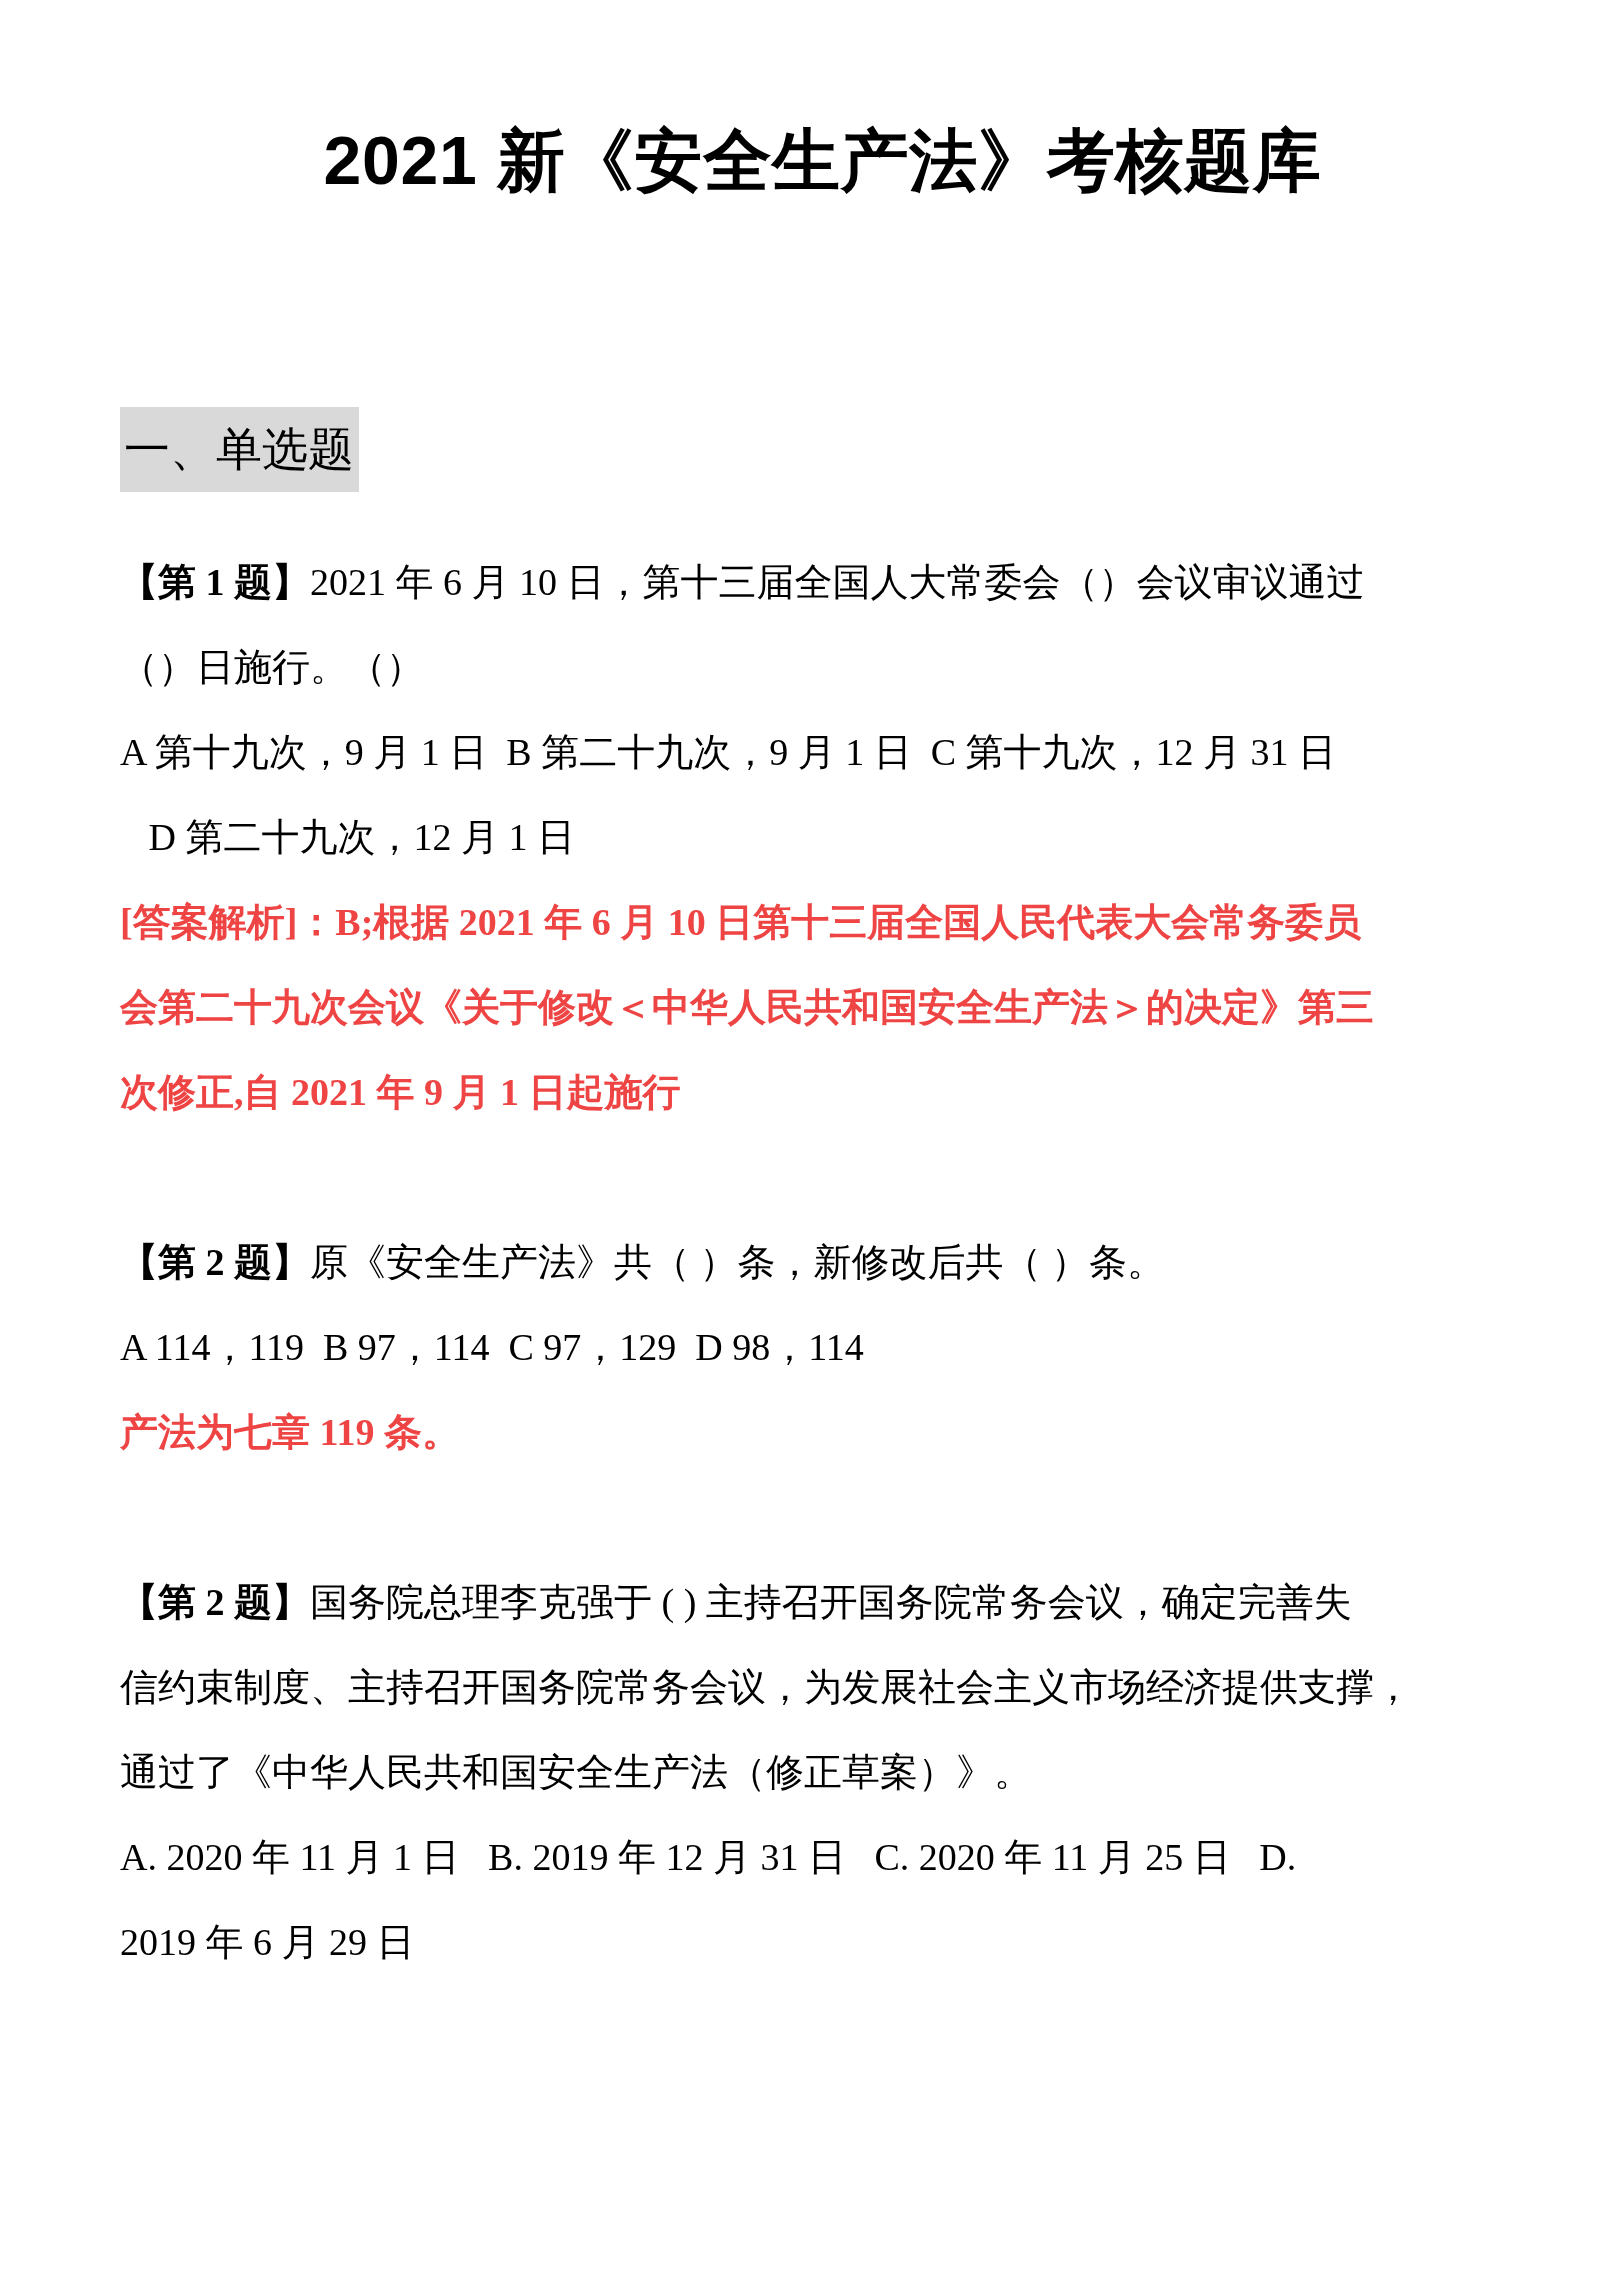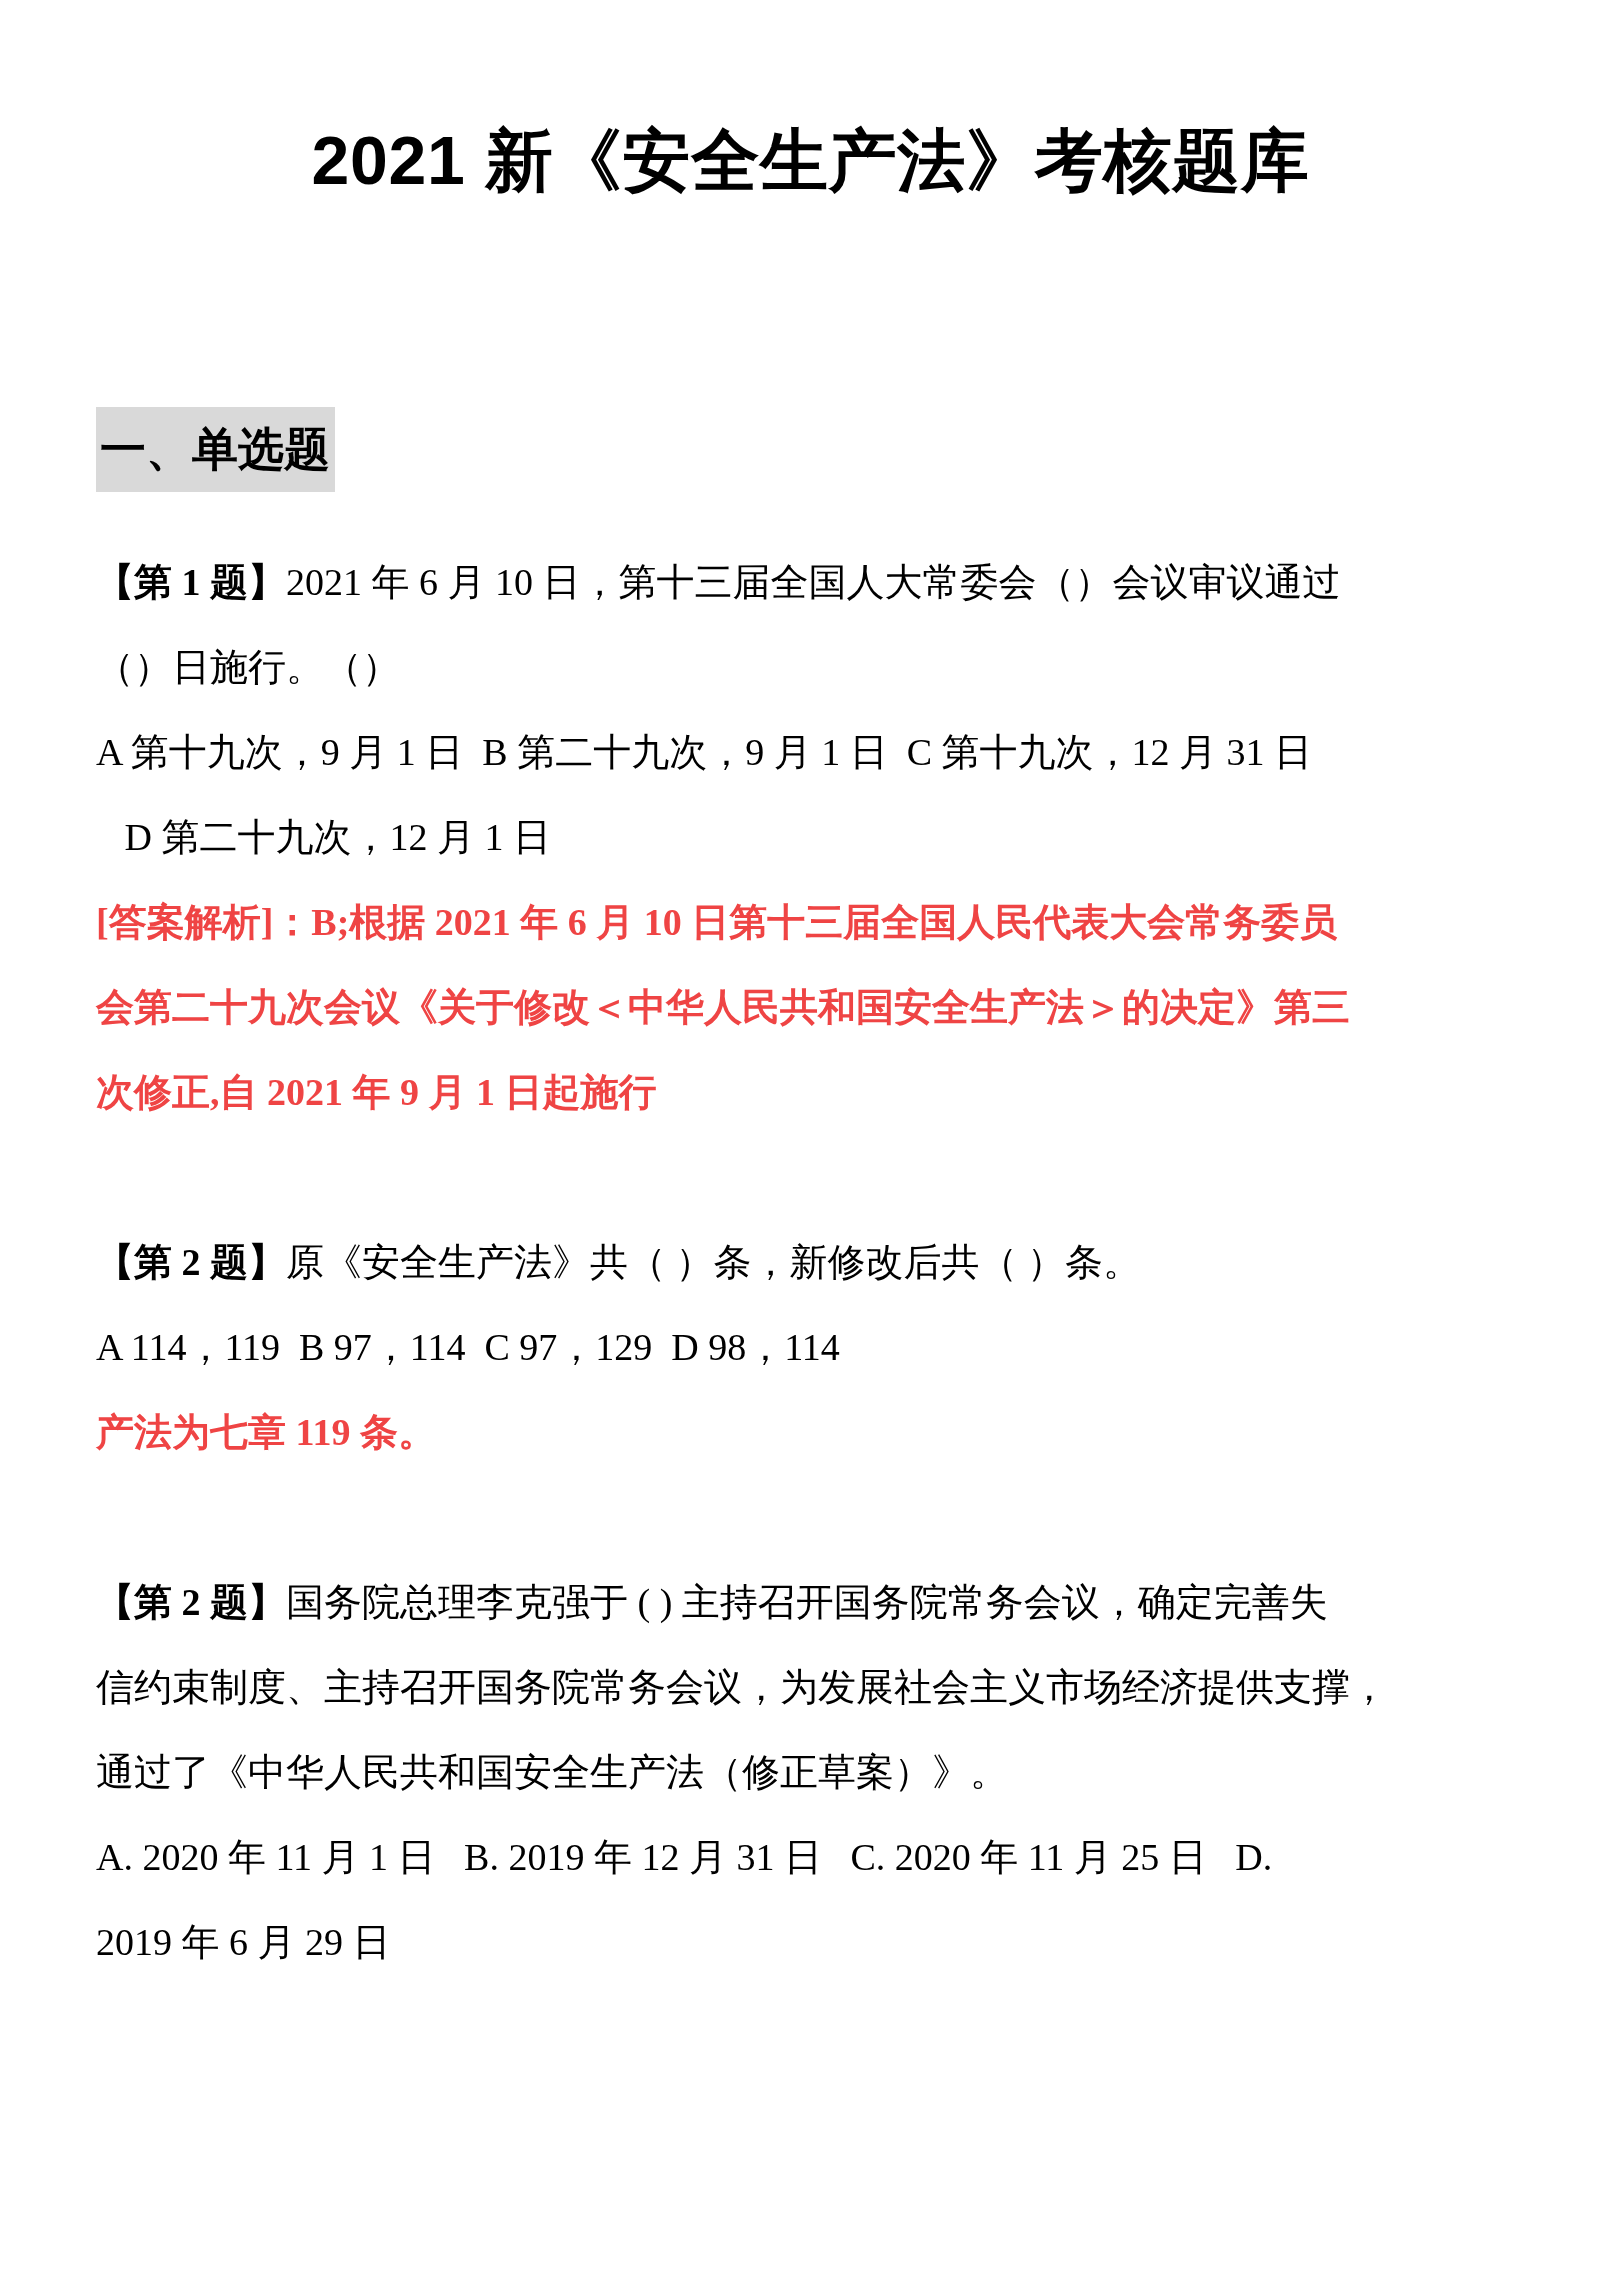--- a/index.html
+++ b/index.html
@@ -6,21 +6,21 @@
     margin: 0;
     padding: 0;
     background: #ffffff;
   }
   .page {
     position: relative;
     width: 1623px;
     height: 2295px;
     background: #ffffff;
     box-sizing: border-box;
-    padding: 0 98px 0 96px;
+    padding: 0 98px 0 120px;
     overflow: hidden;
     color: #000000;
     font-family: "Liberation Serif", "DejaVu Serif", serif;
   }
   .doc-title {
     margin: 0;
     padding-top: 118px;
     font-family: "Liberation Sans", "DejaVu Sans", sans-serif;
     font-weight: 700;
     font-size: 68px;
@@ -30,21 +30,21 @@
     white-space: pre-wrap;
   }
   .section-heading-row {
     margin-top: 204px;
     height: 85px;
   }
   .section-heading {
     display: inline-block;
     margin: 0;
     font-family: "Liberation Sans", "DejaVu Sans", sans-serif;
-    font-weight: 700;
+    font-weight: 400;
     font-size: 46px;
     line-height: 85px;
     background: #d9d9d9;
     padding: 0 5.2px 0 3.9px;
     white-space: pre-wrap;
   }
   .body-copy {
     margin-top: 48px;
   }
   .question {

